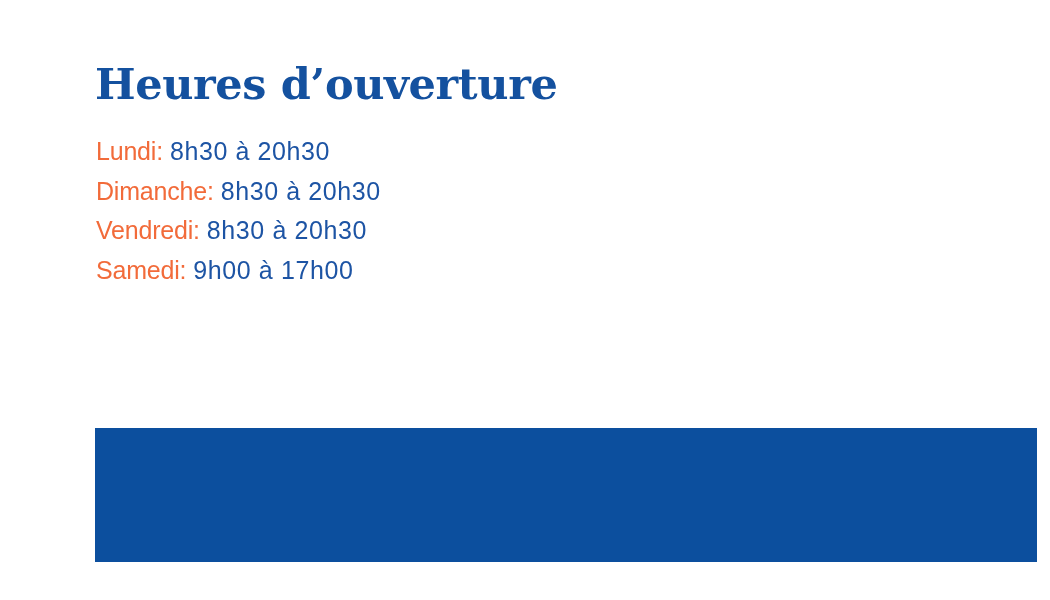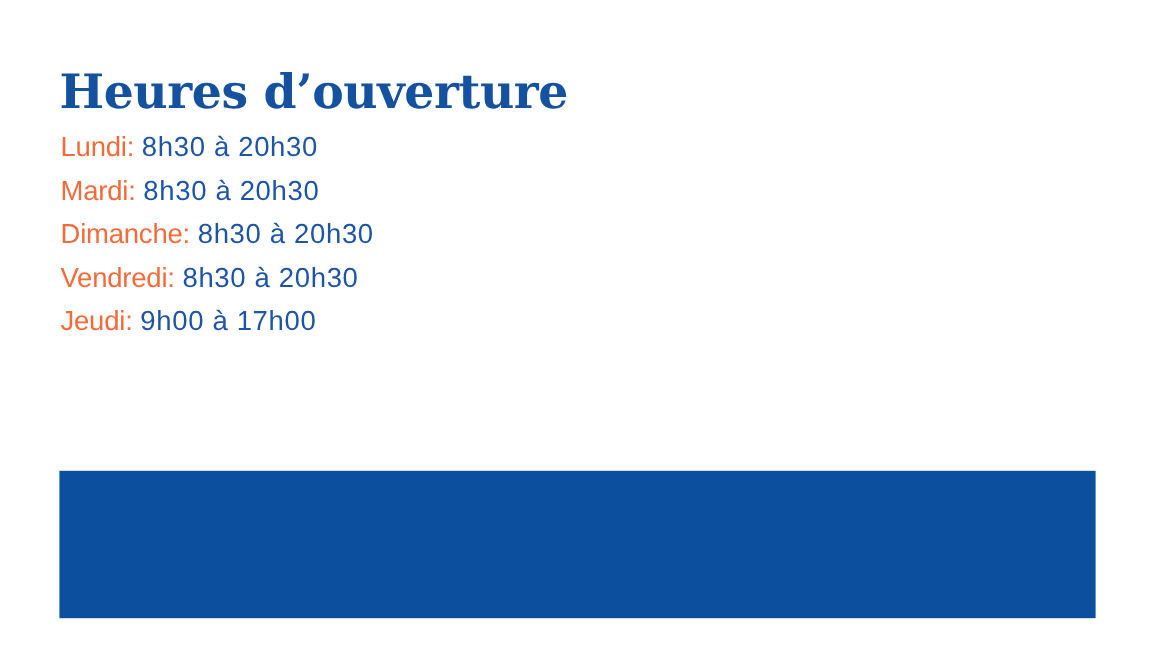--- a/index.html
+++ b/index.html
@@ -14,20 +14,21 @@
     overflow: hidden;
     font-family: "Liberation Sans", sans-serif;
     -webkit-font-smoothing: antialiased;
   }
 
   #slide {
     position: relative;
     width: 888px;
     height: 600px;
     background: #ffffff;
+    margin-left: 41px;
   }
 
   
   #page-title {
     position: absolute;
     left: 54px;
     top: 58px;
     margin: 0;
     font-family: "DejaVu Serif", "Liberation Serif", serif;
     font-weight: bold;
@@ -35,21 +36,21 @@
     line-height: 52px;
     letter-spacing: -0.4px;
     color: #14519f;
     white-space: nowrap;
   }
 
   
   #hours-list {
     position: absolute;
     left: 55px;
-    top: 115px;
+    top: 132px;
     margin: 0;
     padding: 0;
     list-style: none;
     width: 620px;
   }
 
   #hours-list li {
     height: 39.6px;
     line-height: 39.6px;
     white-space: nowrap;
@@ -89,35 +90,32 @@
 <div id="slide">
 
   <h1 id="page-title">Heures d’ouverture</h1>
 
   <ul id="hours-list">
 
     <li>
       <span class="day-label">Lundi:</span><span class="day-hours">8h30 à 20h30</span>
     </li>
 
-    <li>
-      <span class="day-label">Mardi:</span><span class="day-hours">8h30 à 20h30</span>
-    </li>
 
     <li>
       <span class="day-label">Dimanche:</span><span class="day-hours">8h30 à 20h30</span>
     </li>
 
 
     <li>
       <span class="day-label">Vendredi:</span><span class="day-hours">8h30 à 20h30</span>
     </li>
 
     <li>
-      <span class="day-label">Jeudi:</span><span class="day-hours">9h00 à 17h00</span>
+      <span class="day-label">Samedi:</span><span class="day-hours">9h00 à 17h00</span>
     </li>
 
 
   </ul>
 
   <div id="banner-bar"></div>
 
 </div>
 
 </body></html>

